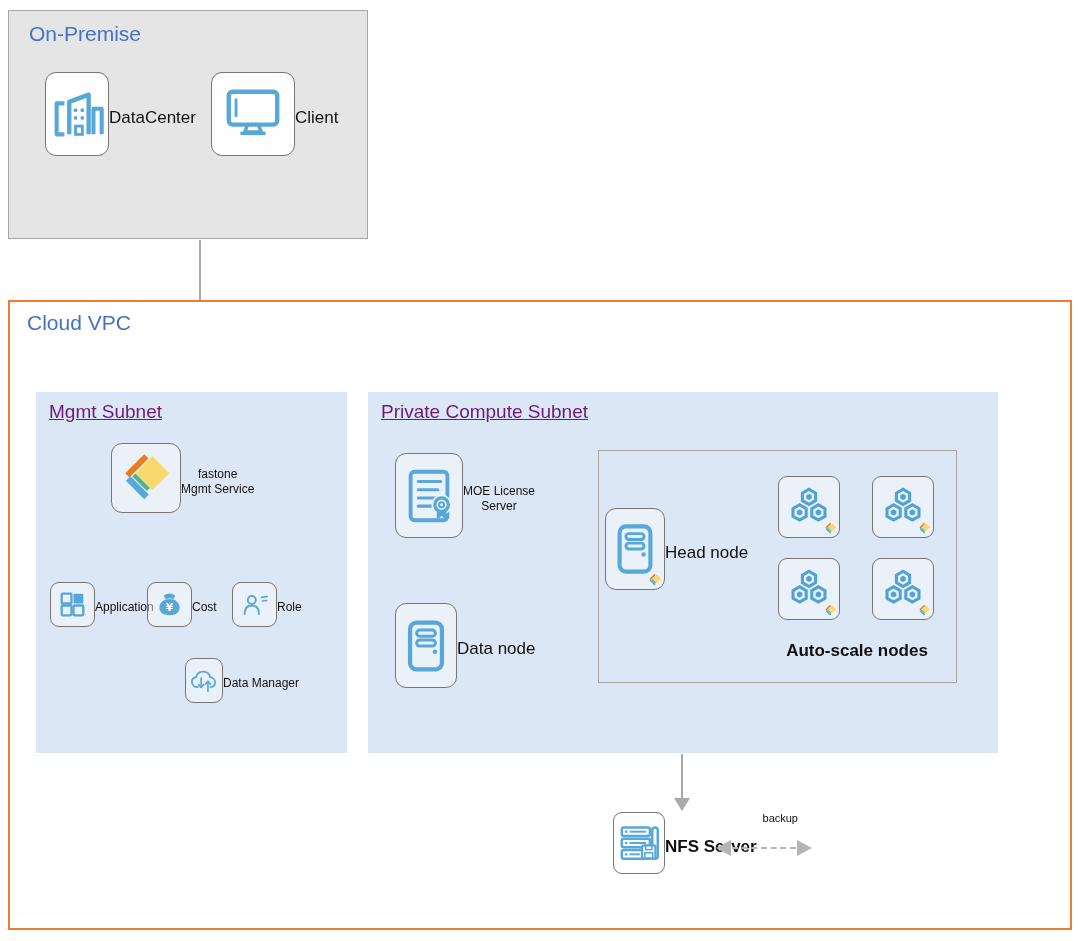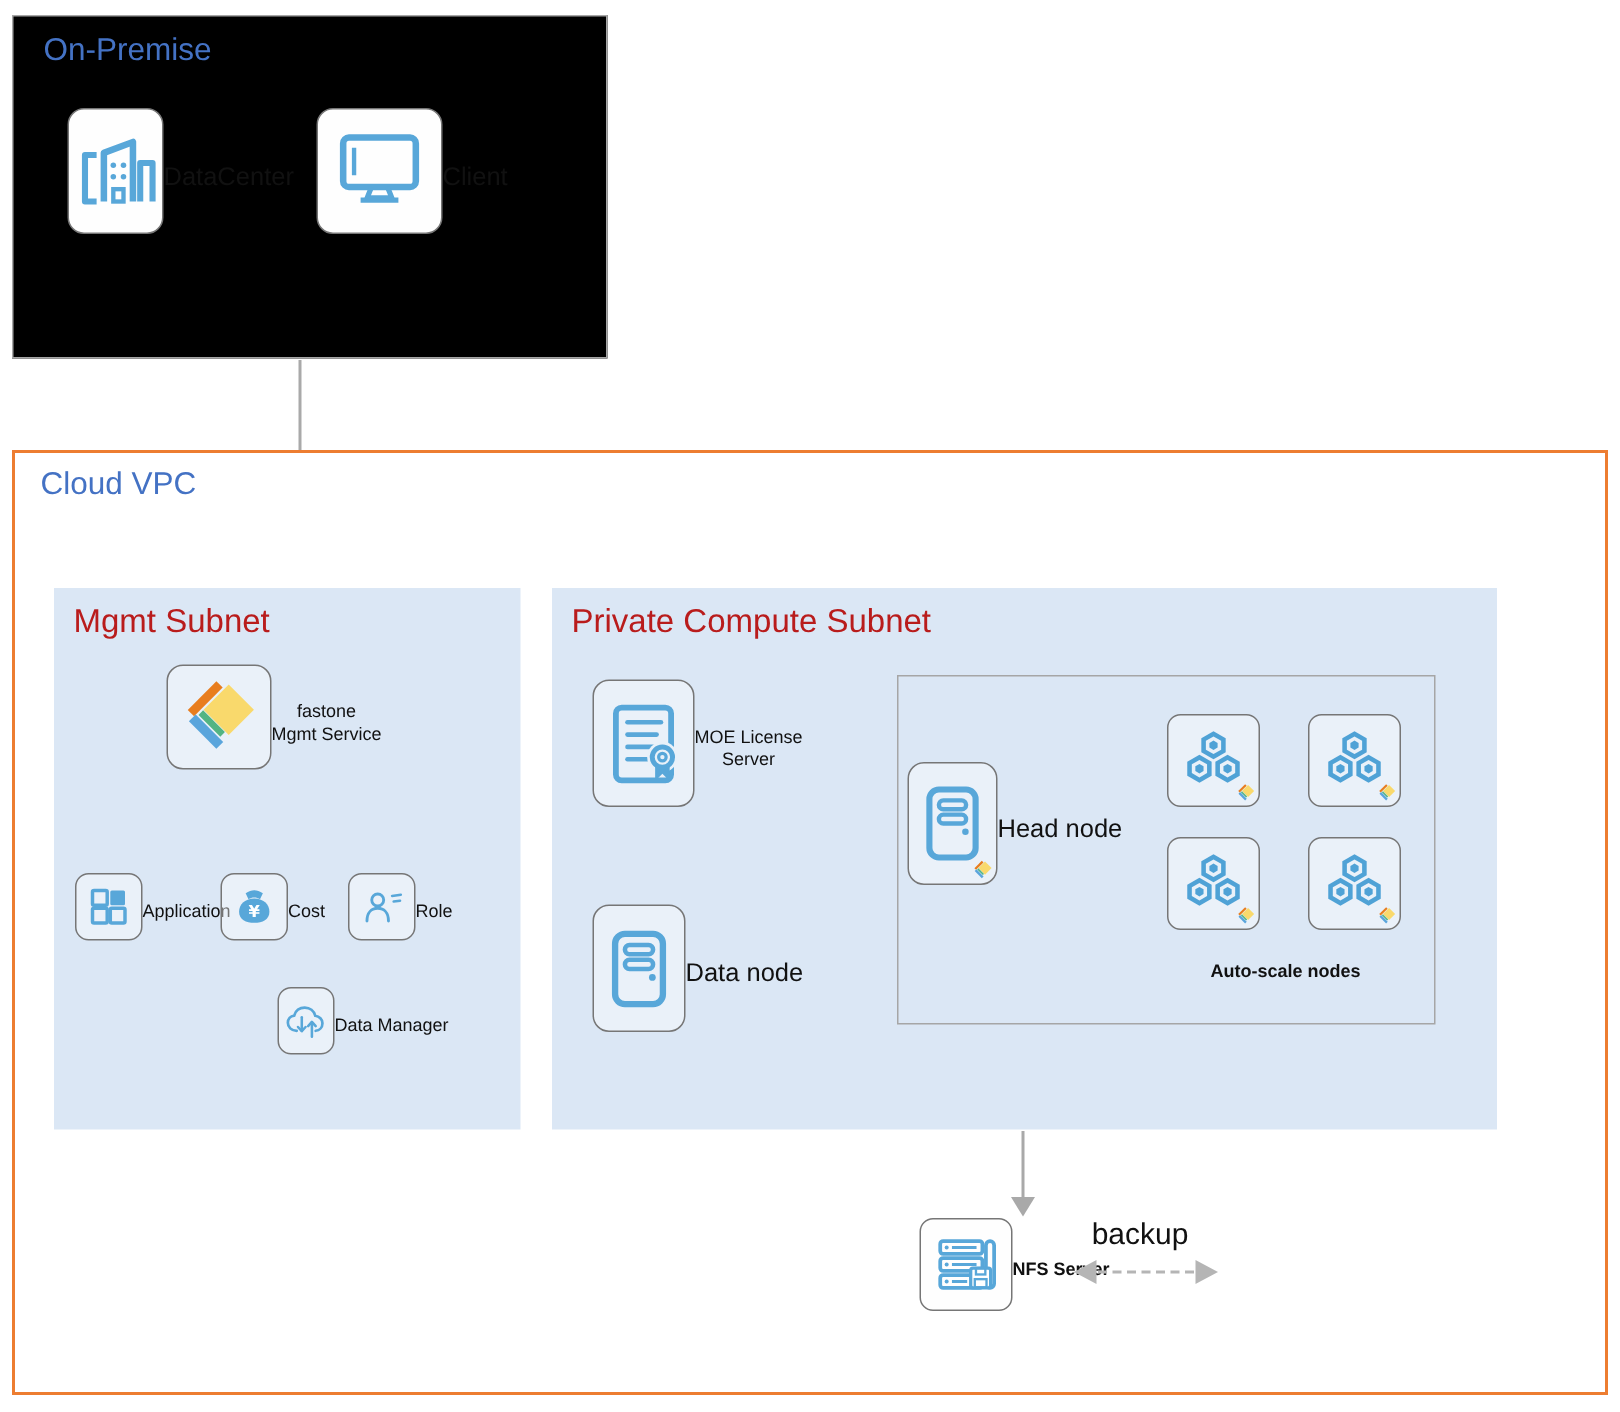--- a/index.html
+++ b/index.html
@@ -2,50 +2,50 @@
 <html><head>
 <meta charset="utf-8">
 <style>
   html,body{margin:0;padding:0;background:#fff;}
   #canvas{position:relative;width:1080px;height:941px;background:#fff;
           font-family:"Liberation Sans",sans-serif;color:#111;overflow:hidden;}
 
   .box{position:absolute;box-sizing:border-box;}
   .zone-title{position:absolute;font-size:21px;color:#4472c4;white-space:nowrap;}
   .subnet{position:absolute;background:#dbe7f5;box-sizing:border-box;}
-  .subnet-title{position:absolute;font-size:22px;color:#b91c1c;white-space:nowrap;}
+  .subnet-title{position:absolute;font-size:19px;color:#701a75;white-space:nowrap;text-decoration:underline;}
 
   .node{position:absolute;display:flex;align-items:center;}
   .ibox{box-sizing:border-box;border:1.7px solid #767676;border-radius:11px;
         display:flex;align-items:center;justify-content:center;position:relative;}
   .ibox.on-white{background:#fefefe;}
   .ibox.on-blue{background:rgba(255,255,255,0.42);}
   .nlabel{margin-top:7px;font-size:17px;text-align:center;line-height:1.25;white-space:nowrap;}
   .nlabel.small{font-size:12px;}
-  .nlabel.bold{font-weight:bold;font-size:12px;}
+  .nlabel.bold{font-weight:bold;font-size:17px;}
 
   .arrow-line{position:absolute;width:2px;background:#a9a9a9;}
   .arrow-head-down{position:absolute;width:0;height:0;
       border-left:8px solid transparent;border-right:8px solid transparent;
       border-top:13px solid #a9a9a9;}
   .dash-line{position:absolute;border-top:2.5px dashed #b5b5b5;}
   .tri-left{position:absolute;width:0;height:0;border-top:8px solid transparent;
       border-bottom:8px solid transparent;border-right:15px solid #b5b5b5;}
   .tri-right{position:absolute;width:0;height:0;border-top:8px solid transparent;
       border-bottom:8px solid transparent;border-left:15px solid #b5b5b5;}
 
   .mini-mark{position:absolute;right:2px;bottom:2px;width:14px;height:14px;}
   svg{display:block;}
 </style>
 </head>
 <body>
 
 <div id="canvas">
 
-  <div class="box" style="left:8px;top:10px;width:397px;height:229px;border:1.6px solid #a6a6a6;background:#000000;">
+  <div class="box" style="left:8px;top:10px;width:360px;height:229px;border:1.6px solid #a6a6a6;background:#e5e5e5;">
     <div class="zone-title" style="left:20px;top:11px;">On-Premise</div>
   </div>
 
   <div class="node" style="left:45px;top:72px;width:140px;">
     <div class="ibox on-white" style="width:84px;height:84px;">
       <svg width="62" height="62" viewBox="0 0 64 64">
         <path d="M19 21 H11 V53 H19" fill="none" stroke="#58a7d9" stroke-width="4.2" stroke-linejoin="round"></path>
         <path d="M24 53 V19.5 L44 12 V53" fill="none" stroke="#58a7d9" stroke-width="4.5" stroke-linejoin="round"></path>
         <circle cx="30.5" cy="28" r="1.9" fill="#58a7d9"></circle>
           <circle cx="37.5" cy="28" r="1.9" fill="#58a7d9"></circle>
@@ -311,19 +311,19 @@
         <circle cx="15.5" cy="46.5" r="1.7" fill="#58a7d9"></circle>
           <line x1="20" y1="46.5" x2="33" y2="46.5" stroke="#58a7d9" stroke-width="2.5"></line>
         <rect x="36" y="35" width="17" height="17" rx="2" fill="#ffffff" stroke="#58a7d9" stroke-width="2.8"></rect>
         <rect x="40.5" y="35" width="8" height="5.5" fill="none" stroke="#58a7d9" stroke-width="2"></rect>
         <rect x="39.5" y="44.5" width="10" height="7" fill="none" stroke="#58a7d9" stroke-width="2"></rect>
       </svg>
     </div>
     <div class="nlabel bold">NFS Server</div>
   </div>
 
-  <div style="position:absolute;left:722px;top:812px;width:76px;text-align:center;font-size:20px;">backup</div>
+  <div style="position:absolute;left:722px;top:812px;width:76px;text-align:right;font-size:11px;">backup</div>
   <div class="tri-left" style="left:716px;top:840px;"></div>
   <div class="dash-line" style="left:732px;top:846.5px;width:64px;"></div>
   <div class="tri-right" style="left:797px;top:840px;"></div>
 
 
 </div>
 
 </body></html>

